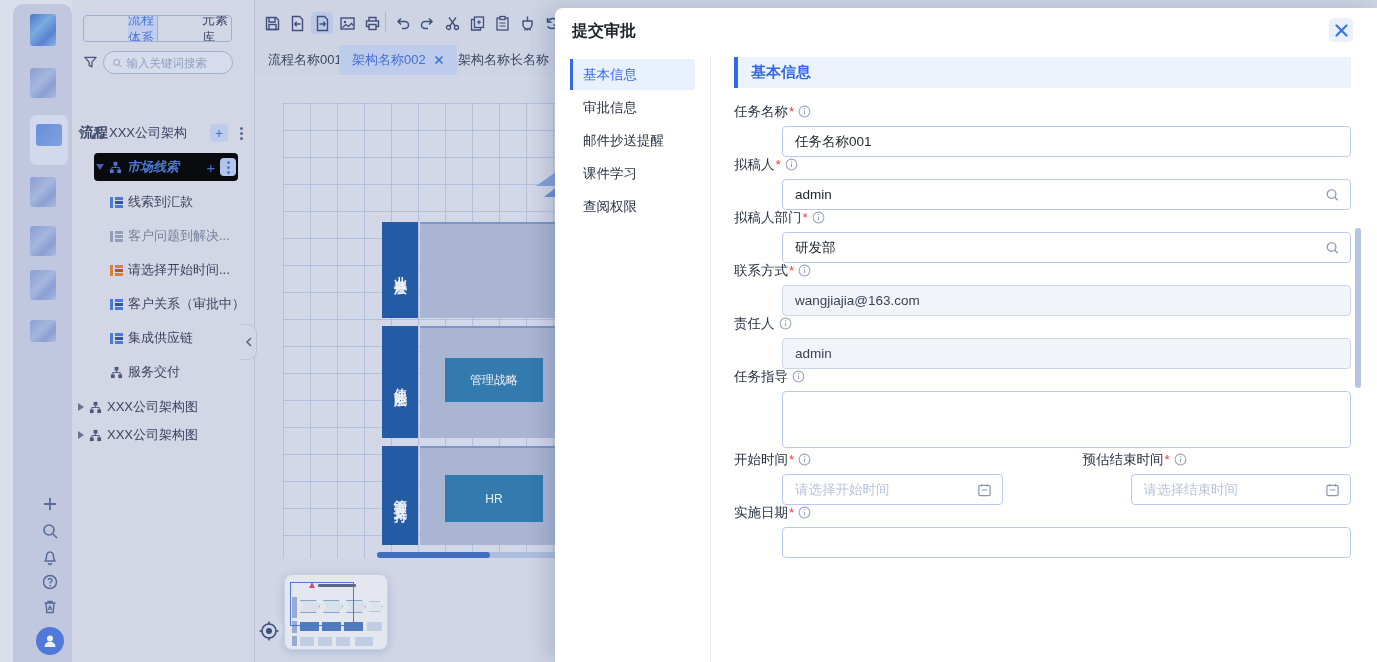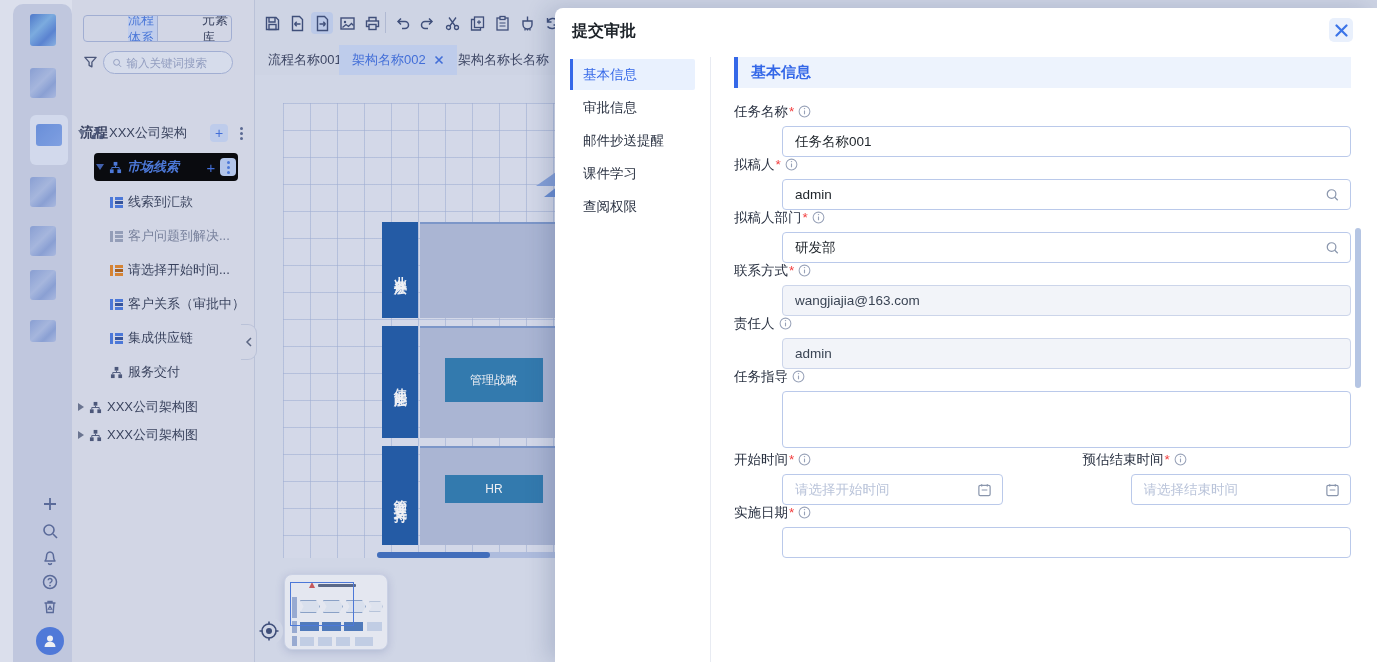--- a/index.html
+++ b/index.html
@@ -450,21 +450,21 @@
   </div>
   <div class="lay-body" style="top:251px; height:112px;"></div>
   <div class="shape-rect" style="left:190px; top:283px; width:98px; height:44px;">
     <span>管理战略</span>
   </div>
 
   <div class="lay-label" style="top:371px; height:99px;">
     <span>管理支持</span>
   </div>
   <div class="lay-body" style="top:371px; height:99px;"></div>
-  <div class="shape-rect" style="left:190px; top:400px; width:98px; height:28px;">
+  <div class="shape-rect" style="left:190px; top:400px; width:98px; height:47px;">
     <span>HR</span>
   </div>
 
   <div id="hscroll">
       <div class="thumb"></div>
     </div>
 
   <div id="minimap">
     <div class="mm-flag"></div>
     <div class="mm-title"></div>

